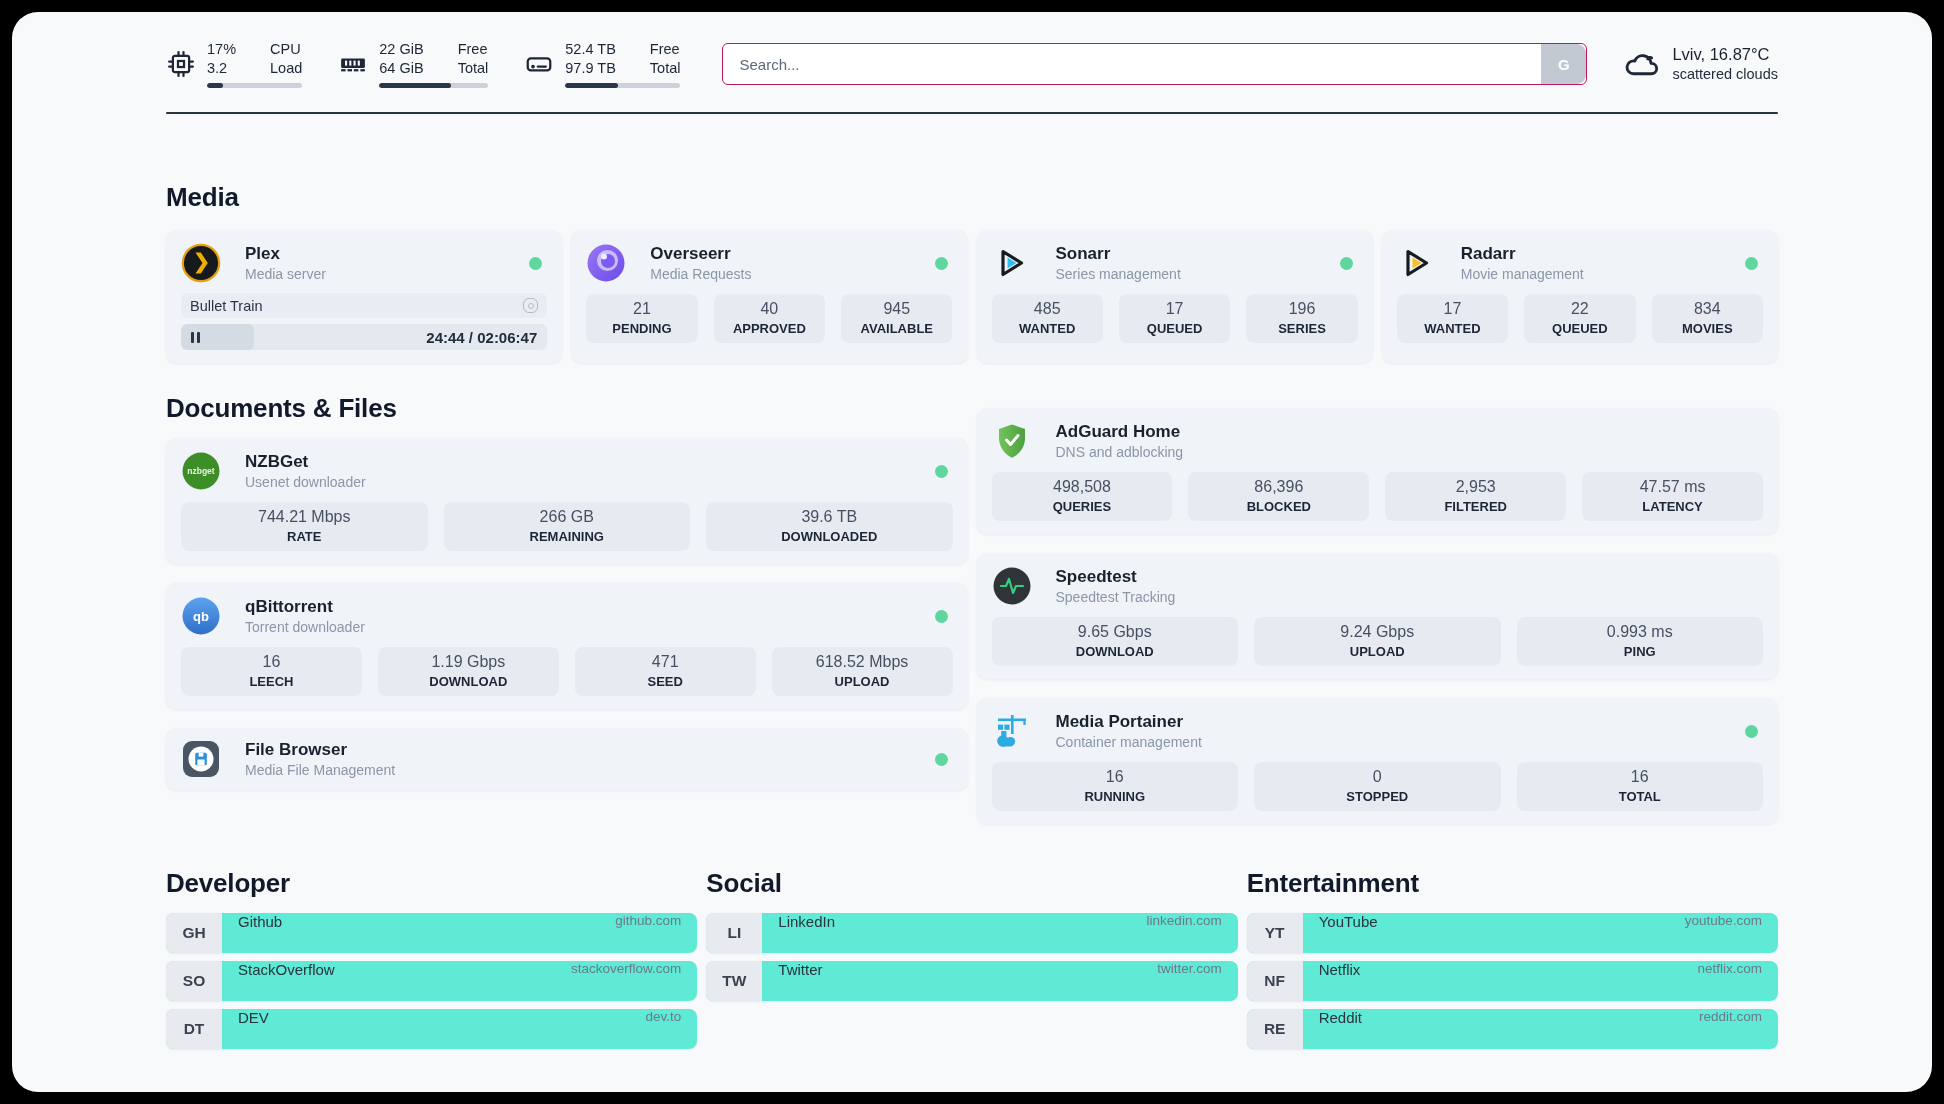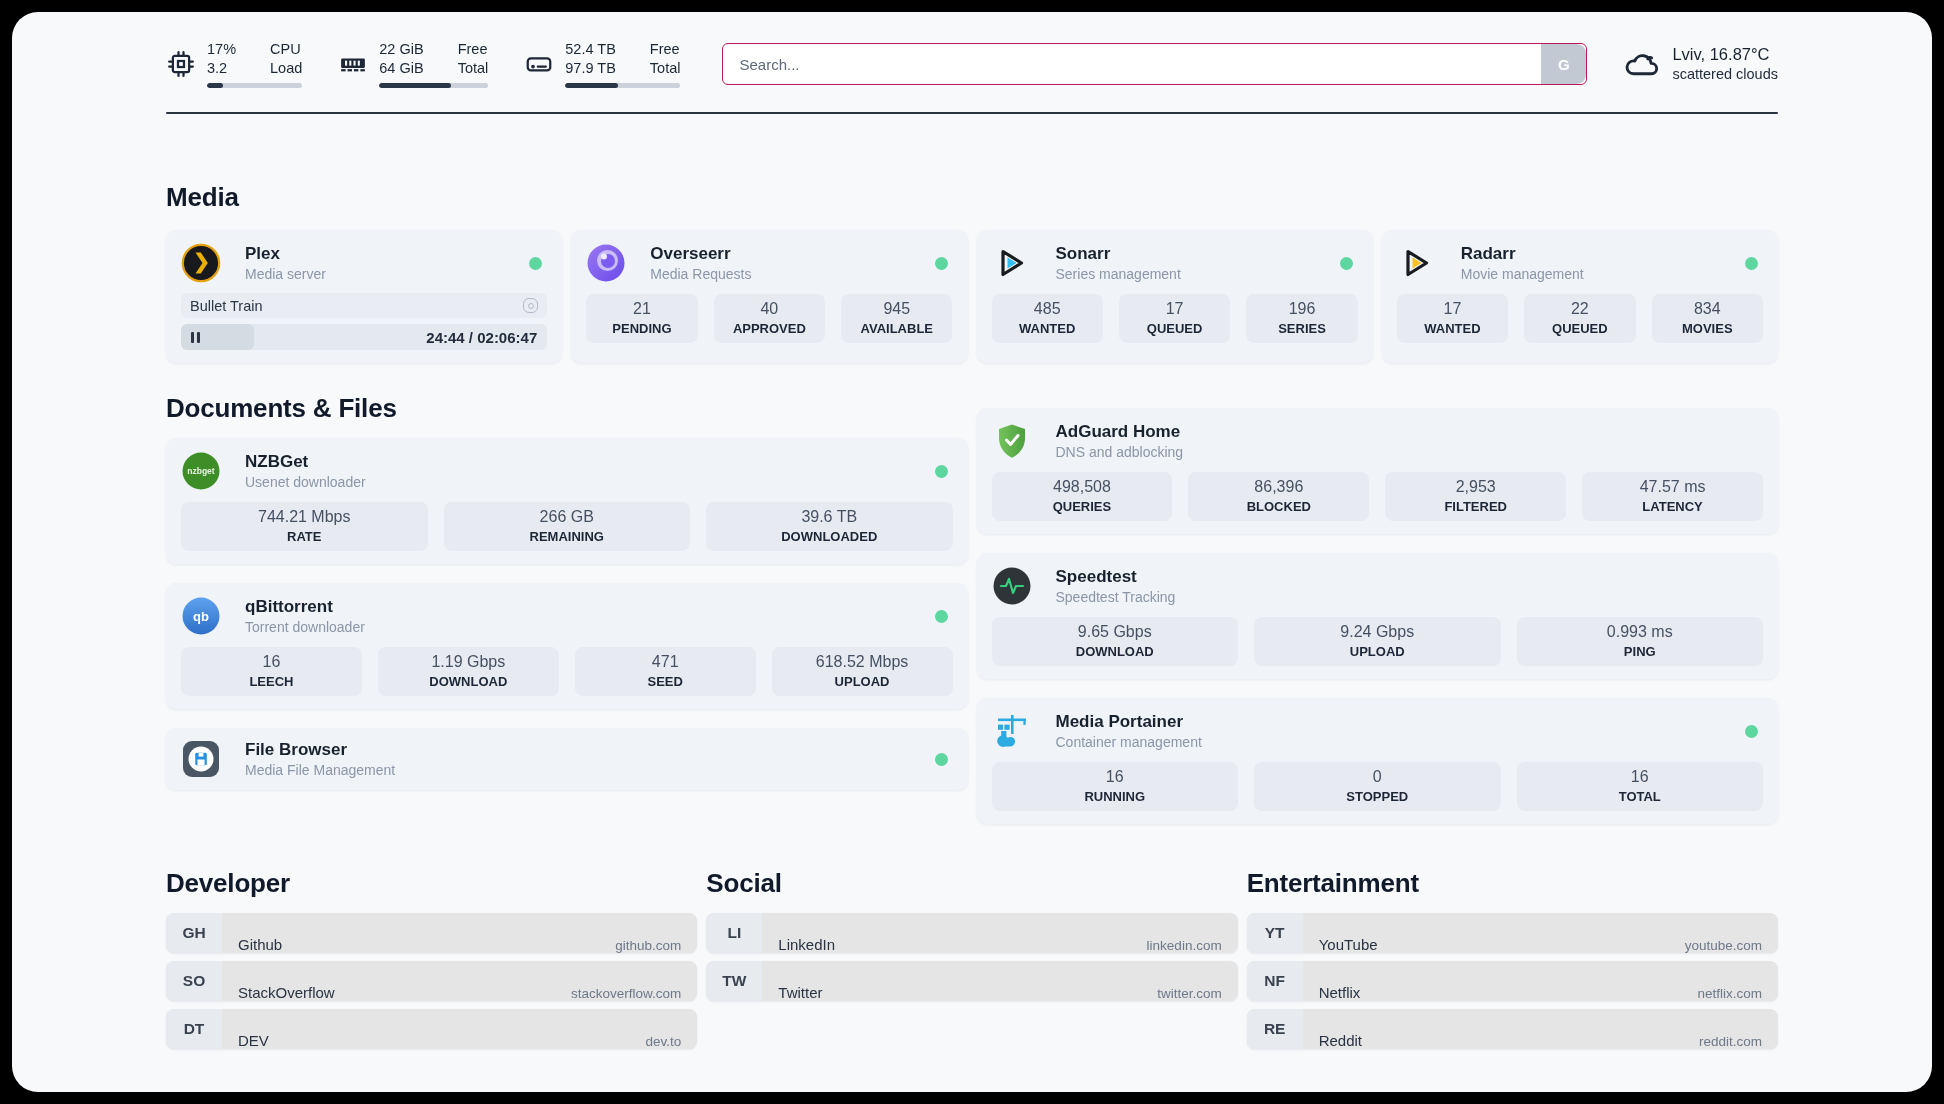--- a/index.html
+++ b/index.html
@@ -67,21 +67,21 @@
   .pause-icon i { width:3px; height:11px; background:#2b3544; border-radius:1px; display:block; }
   .player-time { margin-left:auto; font-size:15px; font-weight:600; color:#222c3c; position:relative; }
 
   .two-col { display:grid; grid-template-columns:1fr 1fr; gap:9px; margin-top:30px; align-items:start; }
   .stack { display:flex; flex-direction:column; gap:19px; margin-top:15px; }
   .card.head-only { padding:11px 15px; }
 
   
   .bookmarks { display:grid; grid-template-columns:repeat(3,1fr); gap:9px; margin-top:44px; }
   .bm-rows { display:flex; flex-direction:column; gap:8px; margin-top:15px; }
-  .bm-row { display:flex; align-items:flex-end; background:#e5e5e5; border-radius:8px; height:40px; box-shadow:0 1px 2px rgba(20,30,50,.08); overflow:hidden; cursor:pointer; }
+  .bm-row { display:flex; align-items:flex-start; background:#5eead4; border-radius:8px; height:40px; box-shadow:0 1px 2px rgba(20,30,50,.08); overflow:hidden; cursor:pointer; }
   .bm-abbr { width:56px; align-self:stretch; background:#e7ebf0; display:flex; align-items:center; justify-content:center; font-size:15.5px; font-weight:600; color:#39424e; flex:none; }
   .bm-name { margin-left:16px; font-size:15px; color:#2a3342; }
   .bm-url { margin-left:auto; margin-right:16px; font-size:13.5px; color:#6e7889; }
 </style>
 </head>
 <body>
 
 <div class="page">
 
   <header class="topbar">

